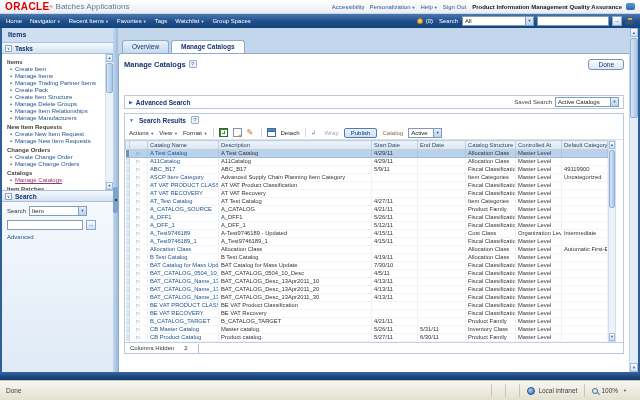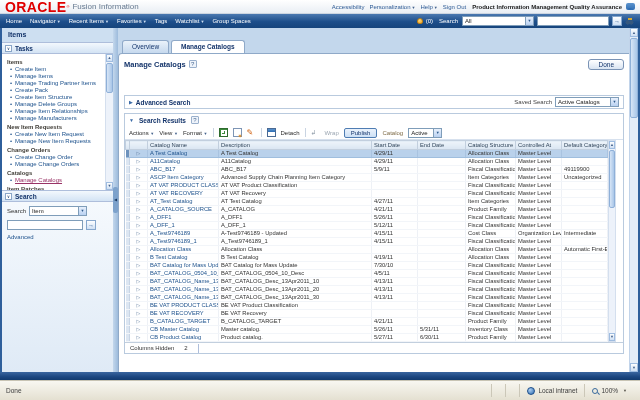--- a/index.html
+++ b/index.html
@@ -3,21 +3,21 @@
 <meta charset="utf-8">
 <style>
   *{box-sizing:border-box;margin:0;padding:0;}
   html,body{width:640px;height:400px;overflow:hidden;}
   body{font-family:"Liberation Sans",sans-serif;}
   .screen{width:640px;height:400px;position:relative;background:#c3d7ec;display:flex;flex-direction:column;}
 
   
   .app-header{height:14px;flex:0 0 14px;display:flex;align-items:center;padding:0 5px;
     background:linear-gradient(#ffffff,#e9eef4);border-bottom:1px solid #ccd5e0;}
-  .oracle-logo{color:#e00000;font-weight:bold;font-size:14px;letter-spacing:.4px;line-height:10px;}
+  .oracle-logo{color:#e00000;font-weight:bold;font-size:10px;letter-spacing:.4px;line-height:10px;}
   .logo-mark{color:#e00000;font-size:4px;vertical-align:top;}
   .product-name{color:#64788f;font-size:8px;margin-left:3px;}
   .header-right{margin-left:auto;display:flex;align-items:center;gap:5px;font-size:6px;color:#2d5a94;}
   .hlink{cursor:pointer;white-space:nowrap;}
   .hlink .caret{font-size:4px;color:#44628c;margin-left:1px;}
   .env-title{font-weight:bold;color:#1b1b1b;font-size:6px;white-space:nowrap;}
   .conv-icon{width:9px;height:7px;background:linear-gradient(#5b93cd,#2e6db4);border-radius:2px;position:relative;}
   .conv-icon::after{content:"";position:absolute;left:2px;bottom:-2px;border:2px solid transparent;border-top-color:#2e6db4;}
 
   
@@ -148,21 +148,21 @@
   .zoom-caret{font-size:4px;color:#55524a;margin-left:2px;}
 </style>
 </head>
 <body>
 
 <div class="screen">
 
   <header class="app-header">
     <span class="oracle-logo">ORACLE</span>
       <span class="logo-mark">®</span>
-    <span class="product-name">Fusion Information</span>
+    <span class="product-name">Batches Applications</span>
     <div class="header-right">
         <span class="hlink">Accessibility</span>
         <span class="hlink">Personalization<span class="caret">▼</span></span>
         <span class="hlink">Help<span class="caret">▼</span></span>
         <span class="hlink">Sign Out</span>
       </div>
     <div class="header-right" style="margin-left:6px;gap:4px;">
       <span class="env-title">Product Information Management Quality Assurance</span>
       <span class="conv-icon"></span>
     </div>

